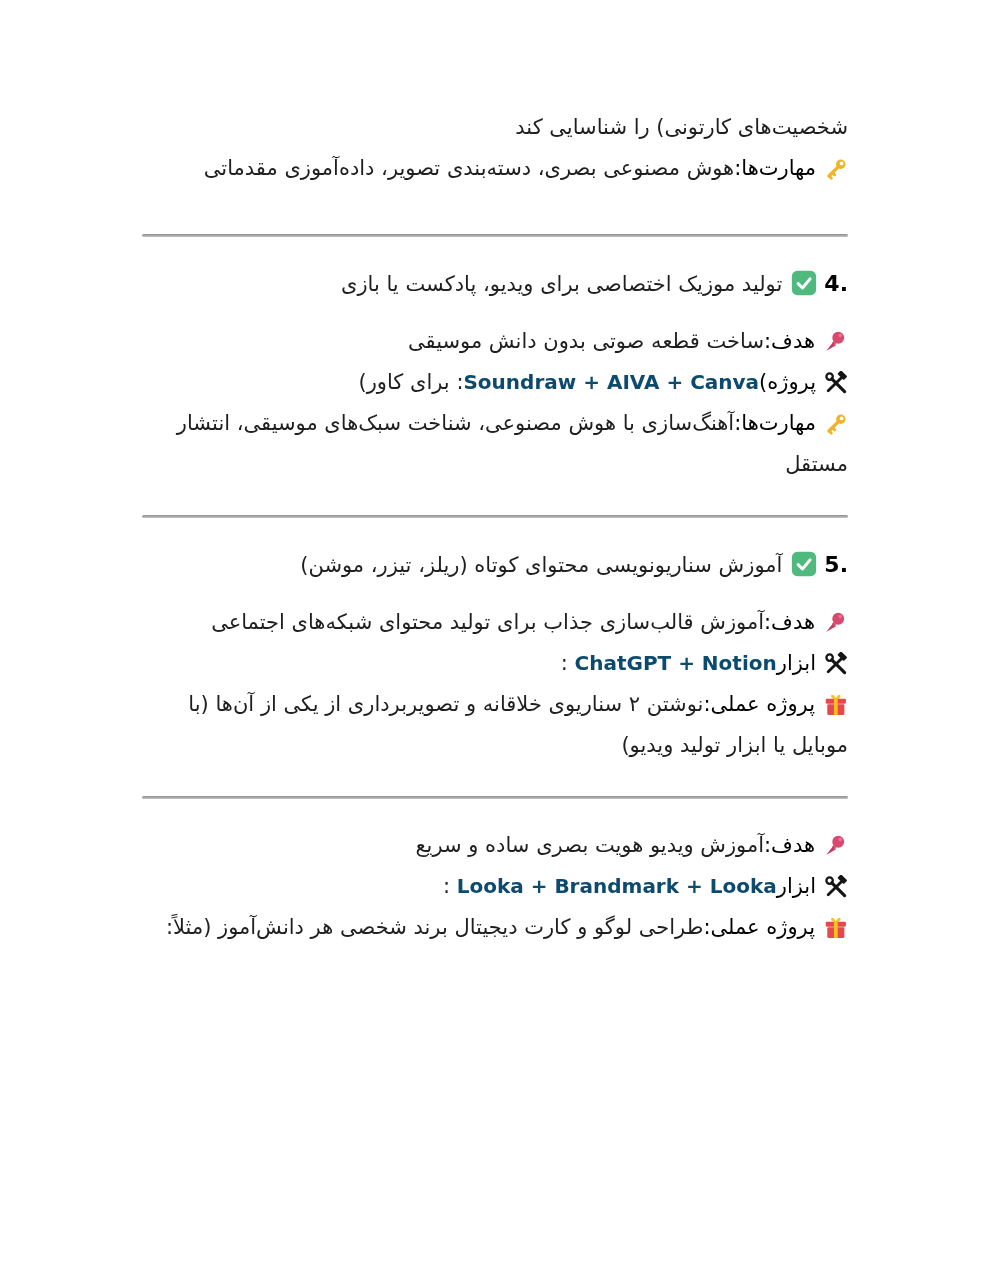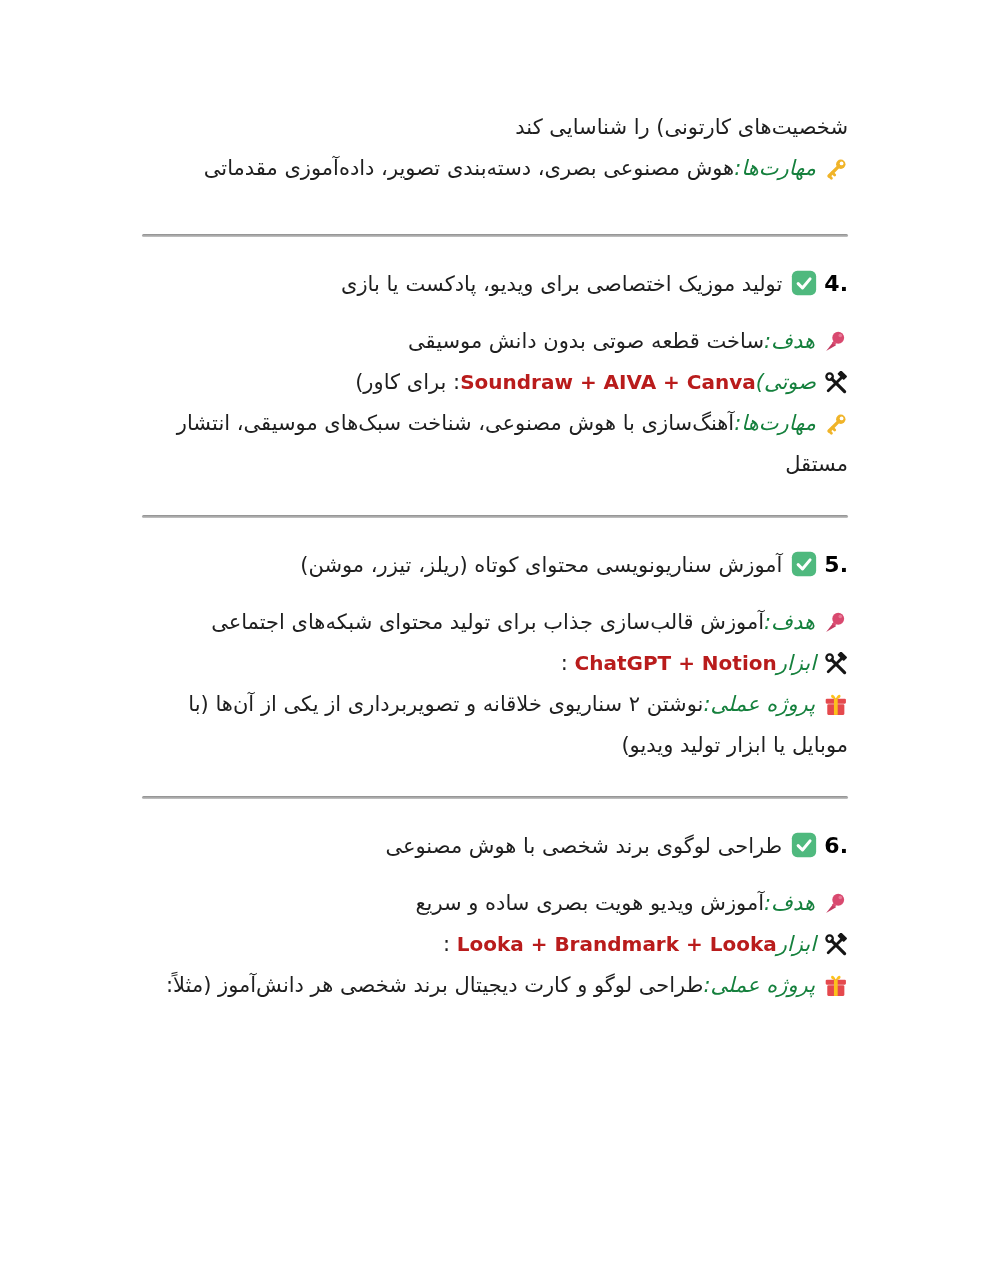--- a/index.html
+++ b/index.html
@@ -9,22 +9,22 @@
     color:#1f1f1f; overflow:hidden; box-sizing:border-box;
   }
   .content {
     width:706px; margin:0 auto; padding-top:107px;
     direction:rtl; text-align:right;
     font-size:21px; line-height:41px;
   }
   p.line { margin:0; }
   h2.sec-h { margin:0 0 16px 0; font-size:21px; line-height:41px; font-weight:400; color:#1f1f1f; }
   .num { font-weight:700; font-size:22px; color:#000; }
-  b.en { font-weight:700; color:#b91c1c; font-size:20px; }
-  .lbl { color:#15803d;font-style:italic; }
+  b.en { font-weight:700; color:#0c4a6e; font-size:20px; }
+  .lbl { color:#000000; }
   .icon { display:inline-block; vertical-align:-6px; margin-left:8px; }
   .icon svg { display:block; }
   .sec-h .icon { margin:0 7px 0 9px; vertical-align:-5px; }
   hr.rule {
     border:0; height:3px; border-radius:2px;
     background:linear-gradient(180deg,#8d8d8d 0%,#c6c6c6 100%);
     margin:30px 0 26px 0;
   }
   hr.rule.first { margin-top:45px; }
 </style>
@@ -57,21 +57,21 @@
               <circle cx="14.6" cy="8.4" r="5.7" fill="#d9496f"></circle>
               <path d="M10.2 11.6l2.7 2.7-2.3 1.2-2.1-2.1z" fill="#d9496f"></path>
               <circle cx="16.6" cy="6.2" r="1.7" fill="#e87a97"></circle>
             </svg></span><span class="lbl">هدف:</span><span>ساخت قطعه صوتی بدون دانش موسیقی</span></p>
 
       <p class="line"><span class="icon"><svg width="24" height="24" viewBox="0 0 24 24">
               <circle cx="5.6" cy="5.6" r="3.2" fill="none" stroke="#151515" stroke-width="2.3"></circle>
               <path d="M7.8 7.8 L20.6 20.6" stroke="#151515" stroke-width="3.2" stroke-linecap="round"></path>
               <path d="M4.2 19.8 L17.6 6.4" stroke="#151515" stroke-width="2.8" stroke-linecap="round"></path>
               <rect x="13.8" y="1.6" width="9" height="5.2" rx="1" fill="#151515" transform="rotate(45 18.3 4.2)"></rect>
-            </svg></span><span class="lbl" dir="rtl">صوتی)</span><b class="en" dir="ltr">Soundraw + AIVA + Canva</b><span dir="rtl">: برای کاور)</span></p>
+            </svg></span><span class="lbl" dir="rtl">پروژه)</span><b class="en" dir="ltr">Soundraw + AIVA + Canva</b><span dir="rtl">: برای کاور)</span></p>
 
 
       <p class="line"><span class="icon"><svg width="24" height="24" viewBox="0 0 24 24">
               <circle cx="16.8" cy="7.2" r="4.7" fill="#f0b429"></circle>
               <circle cx="17.6" cy="6.4" r="1.9" fill="#fff"></circle>
               <path d="M13.7 10.3 L5 19" stroke="#f0b429" stroke-width="3.3" stroke-linecap="round" fill="none"></path>
               <path d="M8.4 15.8l2.3 2.3" stroke="#f0b429" stroke-width="2.8" stroke-linecap="round" fill="none"></path>
               <path d="M5.2 19l2.2 2.2" stroke="#f0b429" stroke-width="2.8" stroke-linecap="round" fill="none"></path>
             </svg></span><span class="lbl">مهارت‌ها:</span><span>آهنگ‌سازی با هوش مصنوعی، شناخت سبک‌های موسیقی، انتشار مستقل</span></p>
     </section>
@@ -104,24 +104,20 @@
               <rect x="2.6" y="6.4" width="19.4" height="4.8" rx="1.1" fill="#e5494d"></rect>
               <rect x="4.1" y="11.8" width="16.4" height="10.2" rx="1.1" fill="#e5494d"></rect>
               <rect x="10.5" y="6.4" width="3.6" height="15.6" fill="#fcc21b"></rect>
             </svg></span><span class="lbl">پروژه عملی:</span><span>نوشتن ۲ سناریوی خلاقانه و تصویربرداری از یکی از آن‌ها (با موبایل یا ابزار تولید ویدیو)</span></p>
 
     </section>
 
     <hr class="rule">
 
     <section>
-      <h2 class="sec-h"><span class="num" dir="ltr">6.</span><span class="icon"><svg width="26" height="26" viewBox="0 0 24 24">
-              <rect x="0.8" y="0.8" width="22.4" height="22.4" rx="5" fill="#4fb97e"></rect>
-              <path d="M6.6 12.6l4 4 7-8.4" stroke="#fff" stroke-width="2.8" fill="none" stroke-linecap="round" stroke-linejoin="round"></path>
-            </svg></span><span>طراحی لوگوی برند شخصی با هوش مصنوعی</span></h2>
 
       <p class="line"><span class="icon"><svg width="25" height="25" viewBox="0 0 24 24">
               <path d="M3 21l6.6-8.2 2.9 2.9z" fill="#c23b61"></path>
               <circle cx="14.6" cy="8.4" r="5.7" fill="#d9496f"></circle>
               <path d="M10.2 11.6l2.7 2.7-2.3 1.2-2.1-2.1z" fill="#d9496f"></path>
               <circle cx="16.6" cy="6.2" r="1.7" fill="#e87a97"></circle>
             </svg></span><span class="lbl">هدف:</span><span>آموزش ویدیو هویت بصری ساده و سریع</span></p>
 
       <p class="line"><span class="icon"><svg width="24" height="24" viewBox="0 0 24 24">
               <circle cx="5.6" cy="5.6" r="3.2" fill="none" stroke="#151515" stroke-width="2.3"></circle>

